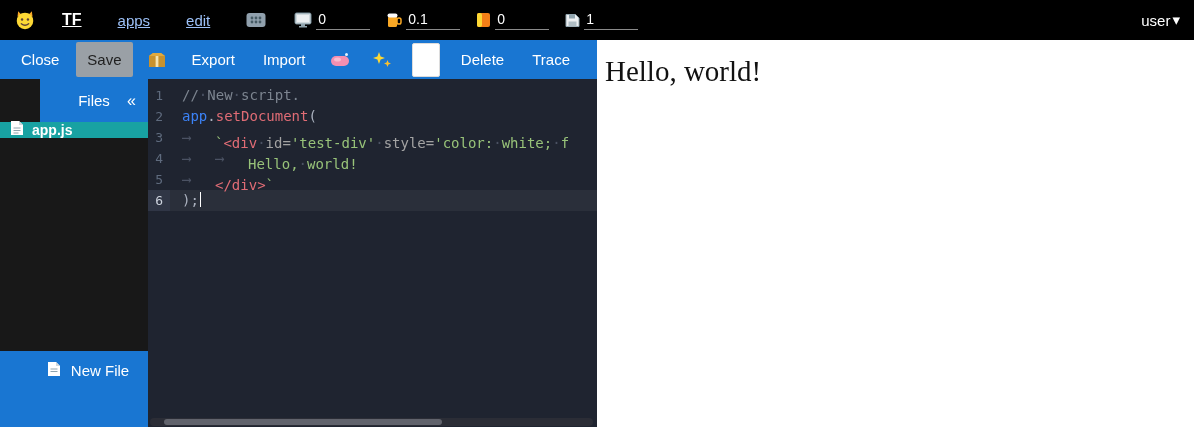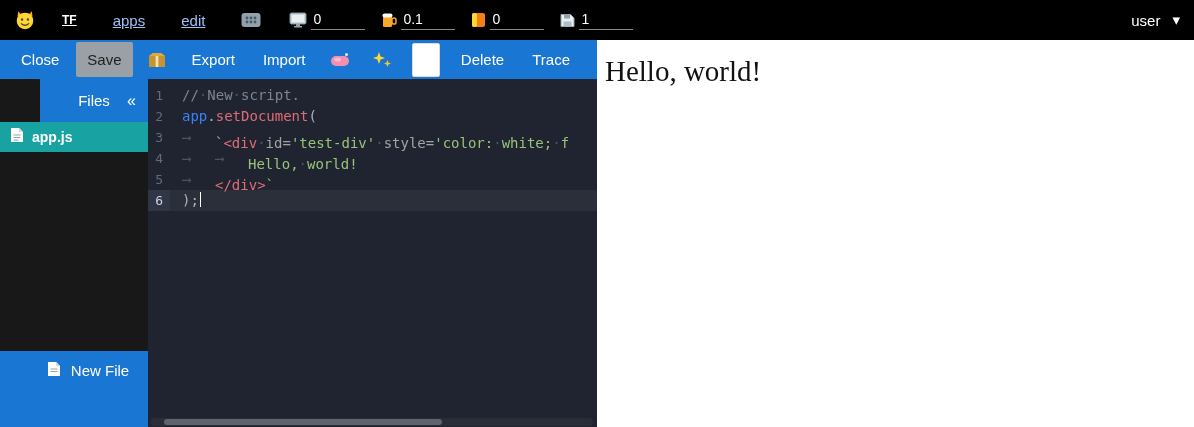--- a/index.html
+++ b/index.html
@@ -9,35 +9,35 @@
     font-family:"Liberation Sans", sans-serif; background:#fff;
   }
 
   
   .topbar{
     height:40px; background:#000; display:flex; align-items:center;
     padding:0 14px; color:#fff;
   }
   .logo{ display:flex; align-items:center; margin-right:26px; cursor:pointer; }
   .brand{
-    color:#fff; font-weight:bold; font-size:12px; text-decoration:underline;
+    color:#fff; font-weight:bold; font-size:16px; text-decoration:underline;
     margin-right:36px; cursor:pointer;
   }
   .navlink{
     color:#9cc0f7; font-size:15px; text-decoration:underline;
     margin-right:36px; cursor:pointer;
   }
   .gridicon{ display:flex; align-items:center; margin-right:28px; cursor:pointer; }
   .stat{ display:flex; align-items:center; margin-right:16px; }
   .stat .sicon{ display:flex; align-items:center; margin-right:4px; }
   .stat-value{
     min-width:54px; border-bottom:1px solid #8a8a8a; color:#fff;
     font-size:14px; padding:0 2px 2px 2px; cursor:text;
   }
-  .usermenu{ margin-left:auto; font-size:15px; color:#fff; cursor:pointer; display:flex; align-items:center; gap:12px; }
+  .usermenu{ margin-left:auto; font-size:15px; color:#fff; cursor:pointer; display:flex; align-items:center; gap:2px; }
 
   
   .main{ display:flex; height:387px; }
   .leftcol{ width:597px; display:flex; flex-direction:column; }
 
   
   .toolbar{
     height:39px; background:#1976d2; display:flex; align-items:center;
     padding:12px 10px; flex:none;
   }
@@ -64,21 +64,21 @@
   .side-header{
     height:43px; background:#1976d2; position:relative; flex:none;
     display:flex; align-items:center; justify-content:center;
     color:#fff; font-size:15px;margin-left:40px;
   }
   .collapse{
     position:absolute; right:12px; top:50%; transform:translateY(-50%);
     font-size:16px; cursor:pointer; color:#fff;
   }
   .file-row{
-    height:30px; background:#18a2a2; display:flex; align-items:center;
+    height:16px; background:#18a2a2; display:flex; align-items:center;
     gap:8px; padding-left:10px; cursor:pointer; flex:none;
   }
   .file-row .fname{ color:#fff; font-weight:bold; font-size:14px; }
   .files-area{ flex:1; background:#181818; }
   .side-bottom{ background:#1976d2; height:76px; flex:none; display:flex; justify-content:center; }
   .side-btn{
     height:38px; display:flex; align-items:center; gap:10px;
     padding-left:28px; color:#fff; font-size:15px; cursor:pointer;
   }
 

